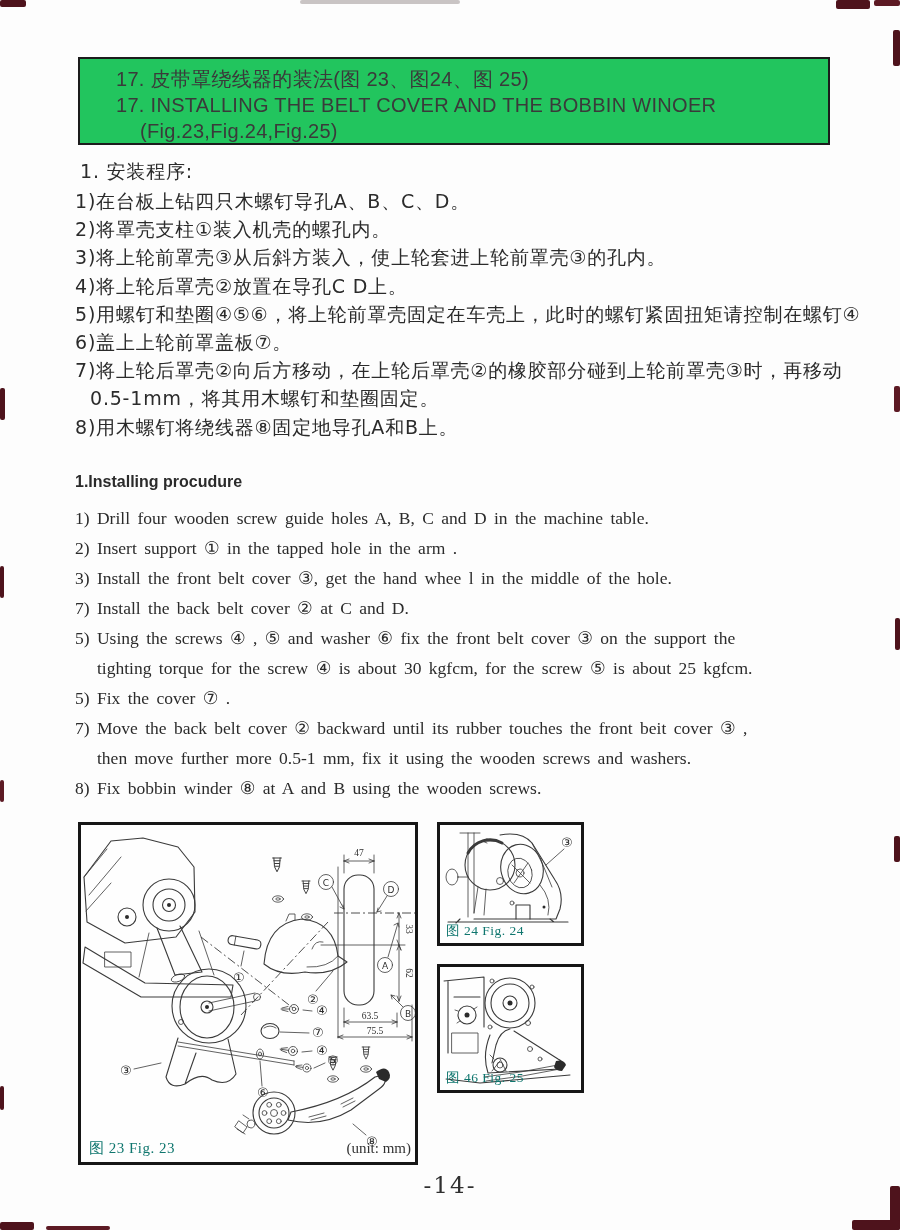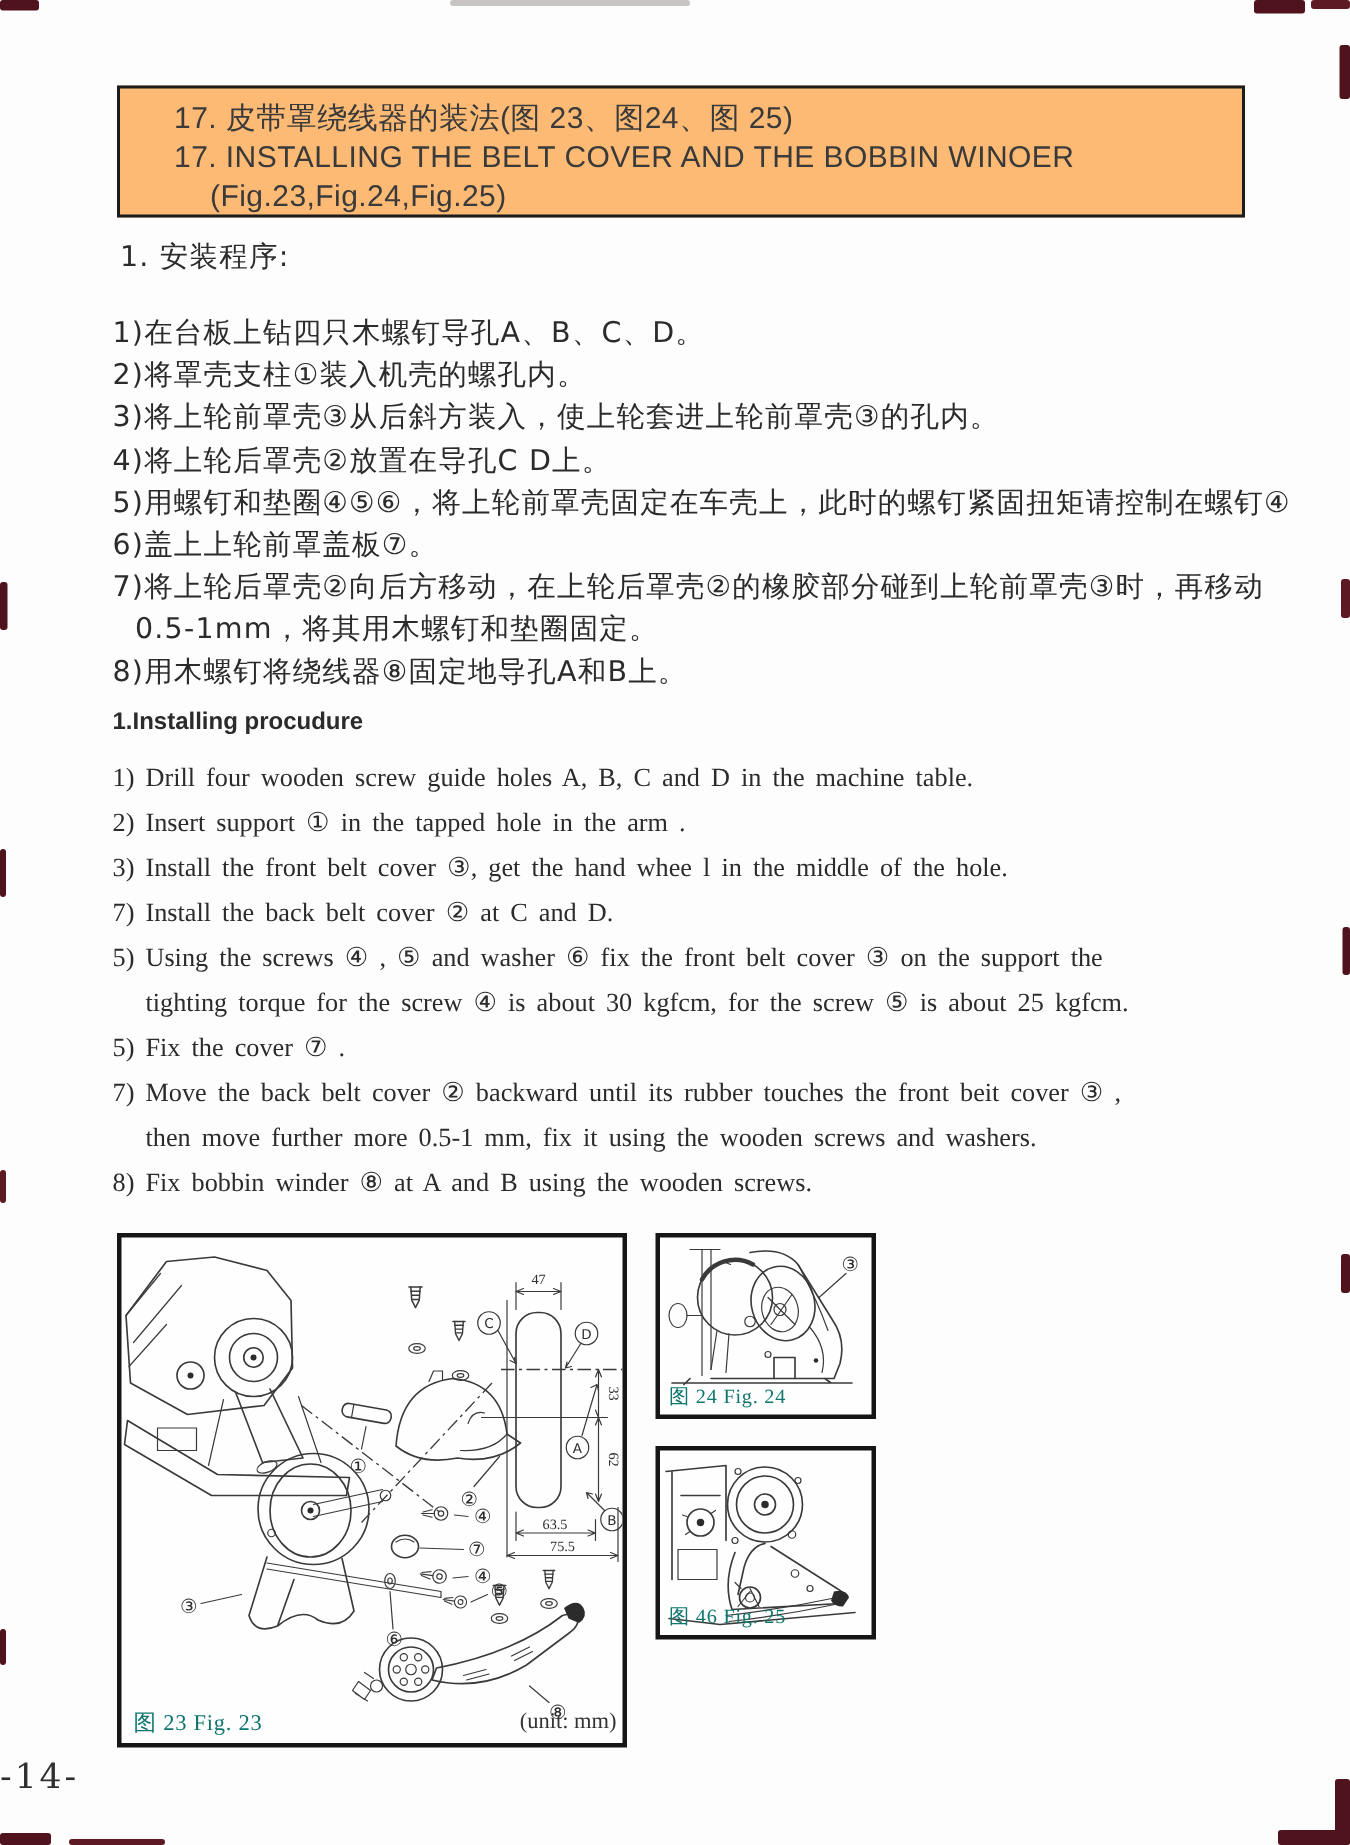--- a/index.html
+++ b/index.html
@@ -2,28 +2,28 @@
 <html><head>
 <meta charset="utf-8">
 <style>
   html,body{margin:0;padding:0}
   body{width:900px;height:1230px;position:relative;background:#fdfdfd;overflow:hidden;
        font-family:"Liberation Sans","DejaVu Sans",sans-serif;color:#2e2e2e}
   .page{position:absolute;inset:0}
   
   .em{position:absolute;background:#4e131c;border-radius:2px}
   
-  .header-box{position:absolute;left:78px;top:57px;width:752px;height:88px;background:#fdba74;
+  .header-box{position:absolute;left:78px;top:57px;width:752px;height:88px;background:#22c55e;
       border:2px solid #1c1c1c;box-sizing:border-box;padding:7px 0 0 36px;
       font-size:20px;line-height:26px;color:#3a3a3a;letter-spacing:.3px}
   .header-box .h-en2{padding-left:24px}
   
   .zh-block{position:absolute;left:75px;top:156px;width:790px;
       font-family:"DejaVu Sans","Liberation Sans",sans-serif;font-size:19px;color:#2b2b2b;letter-spacing:.8px}
-  .zh-title{line-height:30px;padding-left:5px;margin-bottom:22px}
+  .zh-title{line-height:30px;padding-left:5px;margin-bottom:1px}
   .zh-line{line-height:28.2px;white-space:nowrap}
   .zh-line.cont{padding-left:15px}
   
   .en-block{position:absolute;left:75px;top:470px;width:790px;color:#2b2b2b}
   .en-title{font-family:"Liberation Sans","DejaVu Sans",sans-serif;font-weight:bold;font-size:16px;
       line-height:24px;margin-bottom:9px}
   .en-line{font-family:"Liberation Serif","DejaVu Serif",serif;font-size:17.5px;line-height:30px;
       word-spacing:3px;white-space:nowrap}
   .en-line.cont{padding-left:22px}
   
@@ -39,21 +39,21 @@
   .fig25{left:437px;top:964px;width:141px;height:123px}
   
   svg .ln{stroke:#3a3a3a;fill:none;stroke-width:1.1;stroke-linecap:round;stroke-linejoin:round}
   svg .thin{stroke-width:.8}
   svg .dd{stroke:#3a3a3a;fill:none;stroke-width:.9;stroke-dasharray:9 3 2 3}
   svg .fillink{fill:#2b2b2b;stroke:none}
   svg text{font-family:"DejaVu Sans","Liberation Sans",sans-serif;fill:#2e2e2e}
   svg .plabel{font-size:13px}
   svg .dim{font-size:9.5px;font-family:"Liberation Serif","DejaVu Serif",serif}
   svg .holelbl{font-size:9px}
-  .page-num{position:absolute;left:0;top:1172px;width:900px;
+  .page-num{position:absolute;left:0;top:1172px;width:900px;text-align:center;
       font-family:"DejaVu Serif","Liberation Serif",serif;font-size:23px;letter-spacing:2px;color:#2f2f2f}
 </style>
 </head>
 <body>
 
 <div class="page">
 
   <div class="em" style="left:0;top:0;width:26px;height:7px"></div>
   <div class="em" style="left:836px;top:0;width:34px;height:9px"></div>
   <div class="em" style="left:874px;top:0;width:26px;height:6px;background:#5d1a24"></div>

